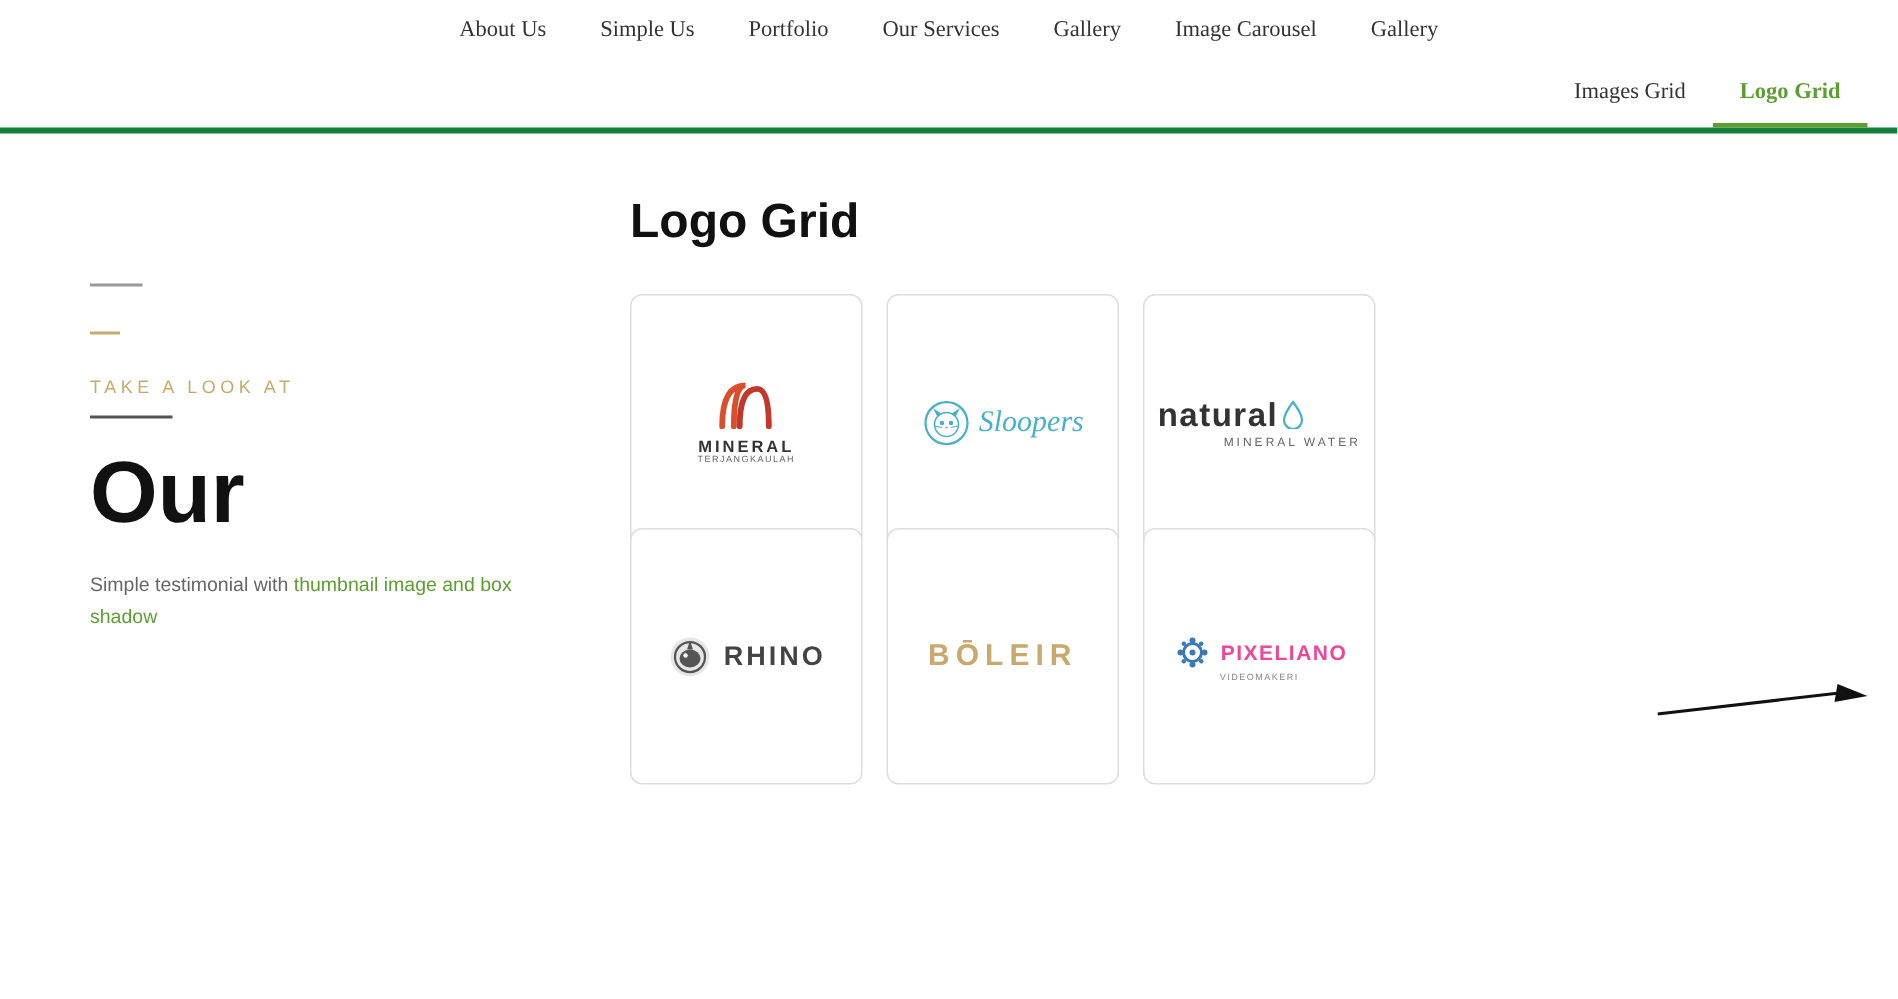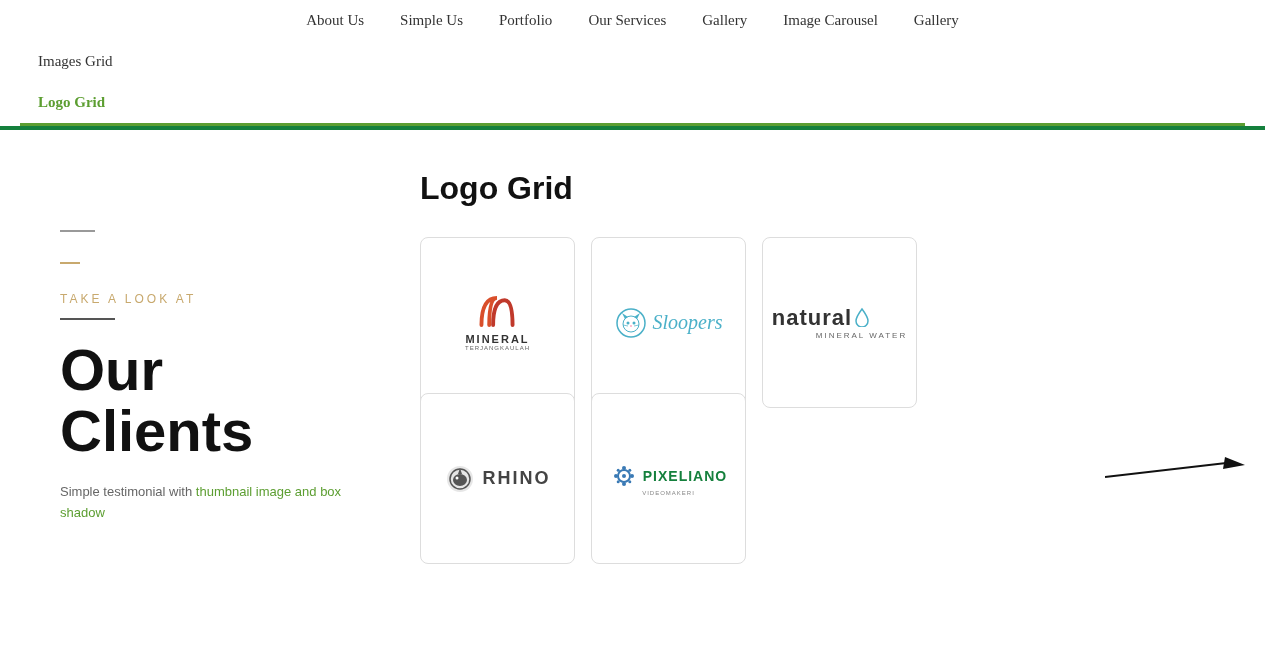--- a/index.html
+++ b/index.html
@@ -22,21 +22,20 @@
     }
     .nav-item.active {
       color: #5c9e31;
       border-bottom: 3px solid #5c9e31;
       font-weight: 600;
     }
     .nav-row-2 {
       display: flex;
       justify-content: flex-end;
       width: 100%;
-      flex-direction: column;
     }
 
     .page-content {
       display: flex;
       padding: 40px 60px;
       gap: 60px;
     }
 
     .left-panel {
       width: 300px;
@@ -196,21 +195,21 @@
       align-items: center;
     }
     .logo-pixeliano .pix-row {
       display: flex;
       align-items: center;
       gap: 5px;
     }
     .logo-pixeliano .pix-name {
       font-size: 14px;
       font-weight: 700;
-      color: #15803d;
+      color: #ec4899;
       font-family: sans-serif;
       letter-spacing: 1px;
     }
     .logo-pixeliano .pix-sub {
       font-size: 6px;
       color: #888;
       font-family: sans-serif;
       letter-spacing: 1px;
     }
 
@@ -244,21 +243,20 @@
 
     <div class="left-panel">
       <div class="top-line"></div>
 
       <div class="subtitle-line"></div>
       <div class="take-a-look">TAKE A LOOK AT</div>
       <div class="divider-line"></div>
 
       <div class="clients-heading">
         <span>Our</span><br>
-        <span>Clients</span>
       </div>
 
       <p class="clients-description">
         <span>Simple testimonial with </span><a href="#">thumbnail image and box shadow</a>
       </p>
     </div>
 
     <div class="right-panel">
       <h2 class="logo-grid-title">Logo Grid</h2>
 
@@ -321,20 +319,23 @@
               <ellipse cx="15" cy="16" rx="7" ry="6" fill="#555"></ellipse>
 
               <polygon points="13,10 15,4 17,10" fill="#555"></polygon>
 
               <circle cx="12" cy="14" r="1.5" fill="#fff"></circle>
             </svg>
             <span>RHINO</span>
           </div>
         </div>
 
+        <div class="logo-cell">
+          <span class="logo-boleir">BŌLEIR</span>
+        </div>
 
         <div class="logo-cell">
           <div class="logo-pixeliano">
             <div class="pix-row">
 
               <svg width="28" height="28" viewBox="0 0 28 28">
                 <circle cx="14" cy="14" r="6" fill="none" stroke="#3a7ab5" stroke-width="2"></circle>
                 <circle cx="14" cy="14" r="2" fill="#3a7ab5"></circle>
 
                 <circle cx="14" cy="6" r="2" fill="#3a7ab5"></circle>

